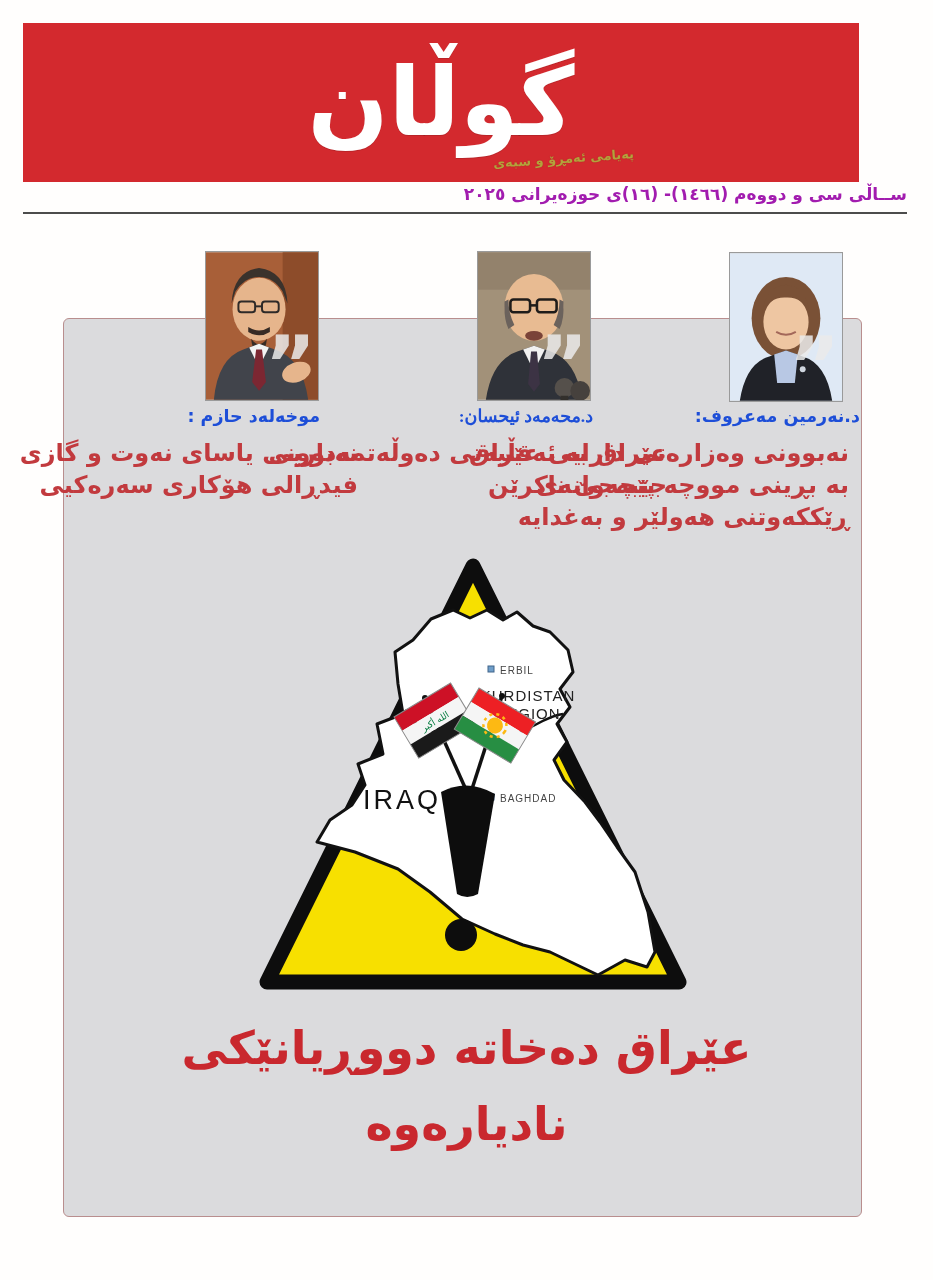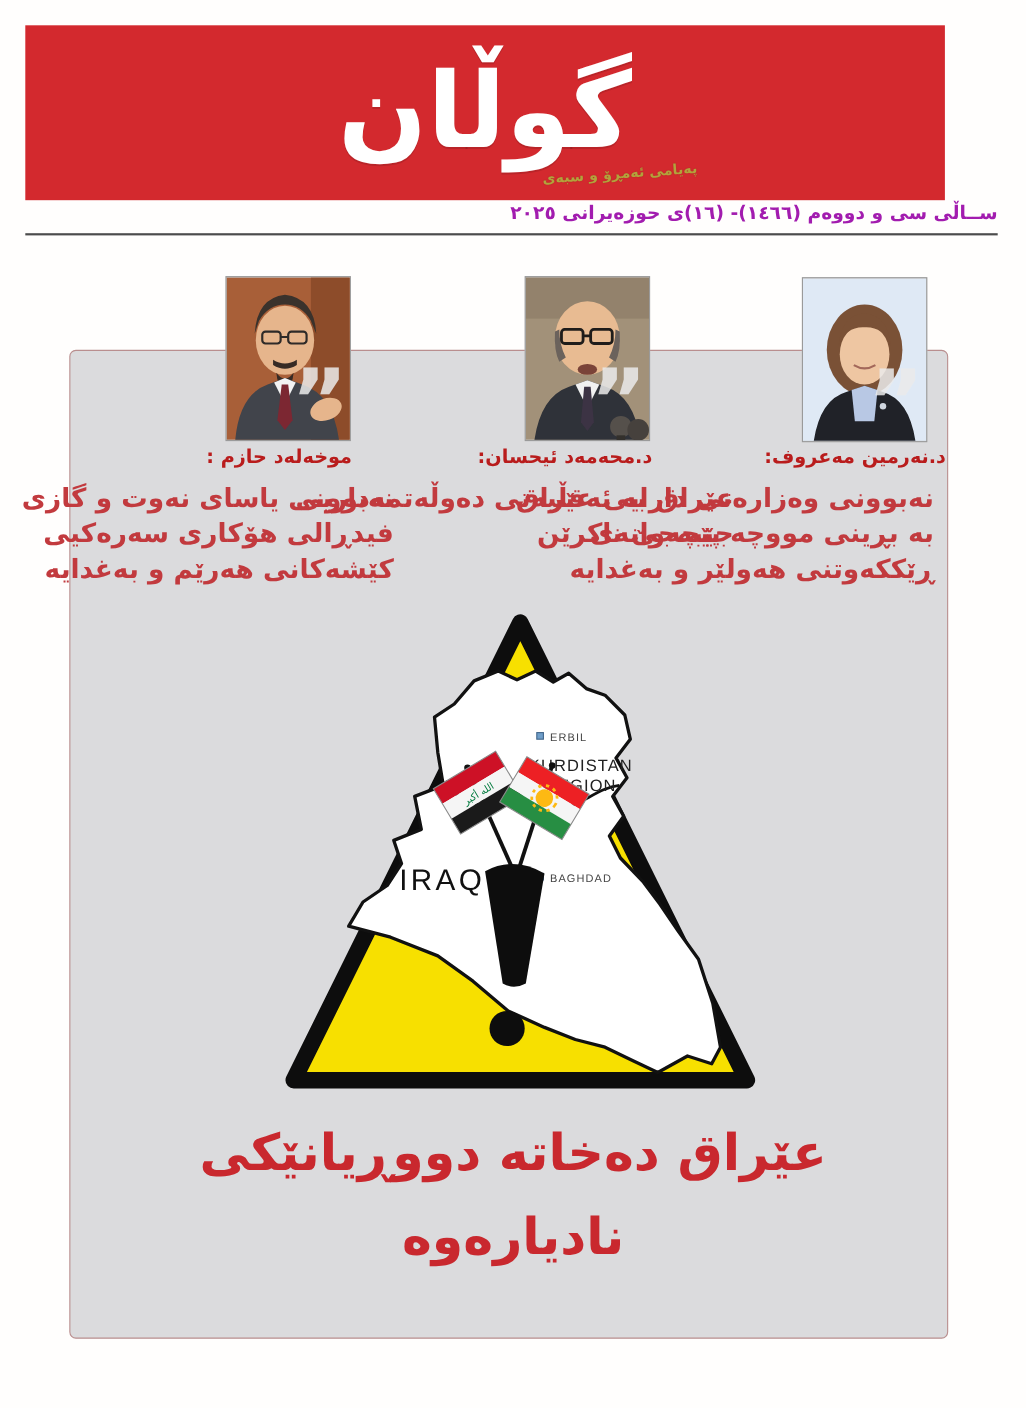--- a/index.html
+++ b/index.html
@@ -46,24 +46,24 @@
   .qmark {
     position:absolute; right:2px; top:82px; font-size:78px; line-height:.8;
     color:#ebebeb; opacity:.85; font-weight:bold; pointer-events:none;
   }
   #photo-left  { left:205px; top:251px; }
   #photo-mid   { left:477px; top:251px; }
   #photo-right { left:729px; top:252px; }
 
   .speaker-name {
     position:absolute; direction:rtl; font-weight:bold;
-    font-size:17.5px; color:#b91c1c; white-space:nowrap;
+    font-size:17.5px; color:#1d4ed8; white-space:nowrap;
   }
   #name-left  { right:613px; top:406px; }
-  #name-mid   { right:340px; top:406px; }
+  #name-mid   { right:340px; top:406px;font-family:Liberation Serif, serif; }
   #name-right { right:73px;  top:406px;text-align:right; }
 
   .speaker-quote {
     position:absolute; direction:rtl; text-align:right; font-weight:bold;
     font-size:24px; line-height:32px; color:var(--quote-red,#c23a3e);
     white-space:nowrap;
   }
   #quote-left  { right:575px; top:437px; }
   #quote-mid   { right:266px; top:437px; }
   #quote-right { right:84px;  top:437px; }
@@ -152,21 +152,20 @@
     <span class="qmark">”</span>
   </div>
 
   <div class="speaker-name" id="name-left">موخەلەد حازم :</div>
   <div class="speaker-name" id="name-mid">د.محەمەد ئیحسان:</div>
   <div class="speaker-name" id="name-right">د.نەرمین مەعروف:</div>
 
   <div class="speaker-quote" id="quote-left">
     <div>نەبوونی یاسای نەوت و گازی</div>
     <div>فیدڕالی هۆکاری سەرەکیی</div>
-    <div>کێشەکانی هەرێم و بەغدایە</div>
   </div>
   <div class="speaker-quote" id="quote-mid">
     <div>عێراق بە ئەقڵیەتی دەوڵەتمەداریی</div>
     <div>جێبەجێ ناکرێن</div>
   </div>
   <div class="speaker-quote" id="quote-right">
     <div>نەبوونی وەزارەتی دارایی عێراق</div>
     <div>بە بڕینی مووچە پێچەوانەی</div>
     <div>ڕێککەوتنی هەولێر و بەغدایە</div>
   </div>

